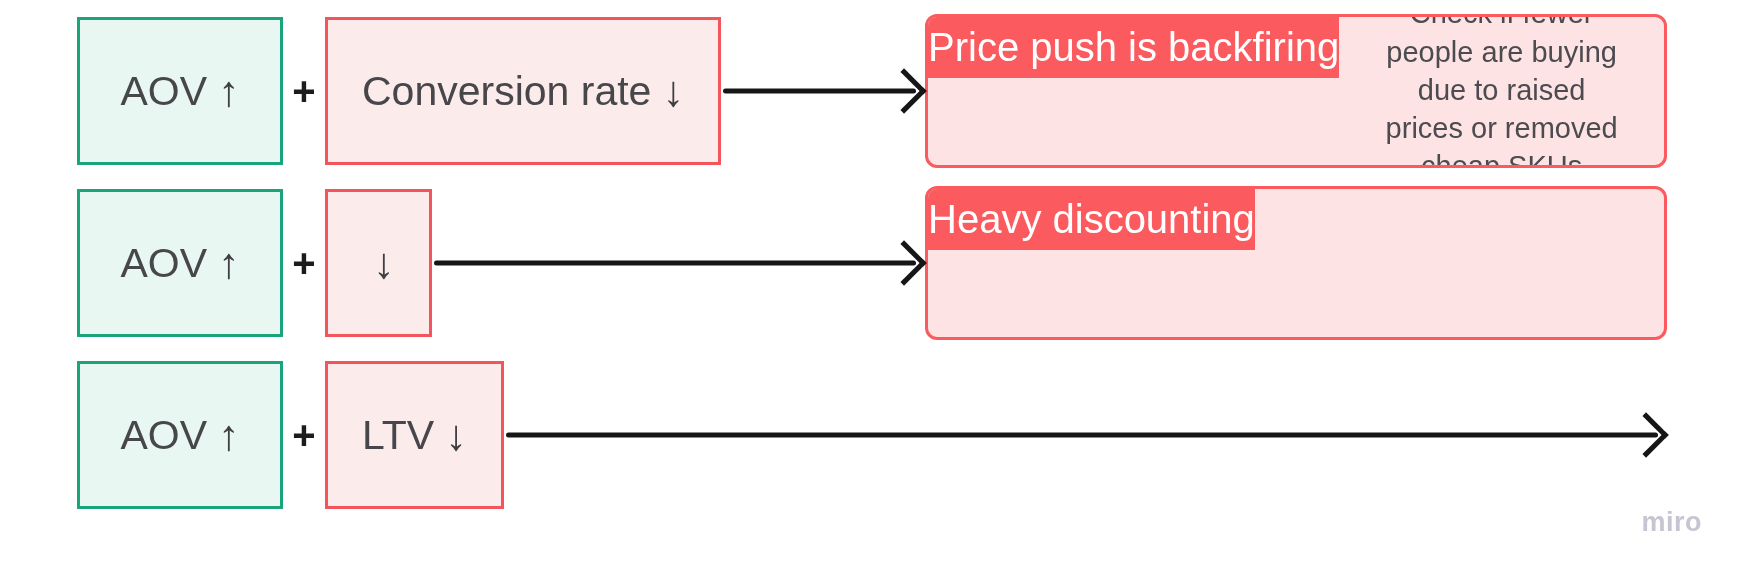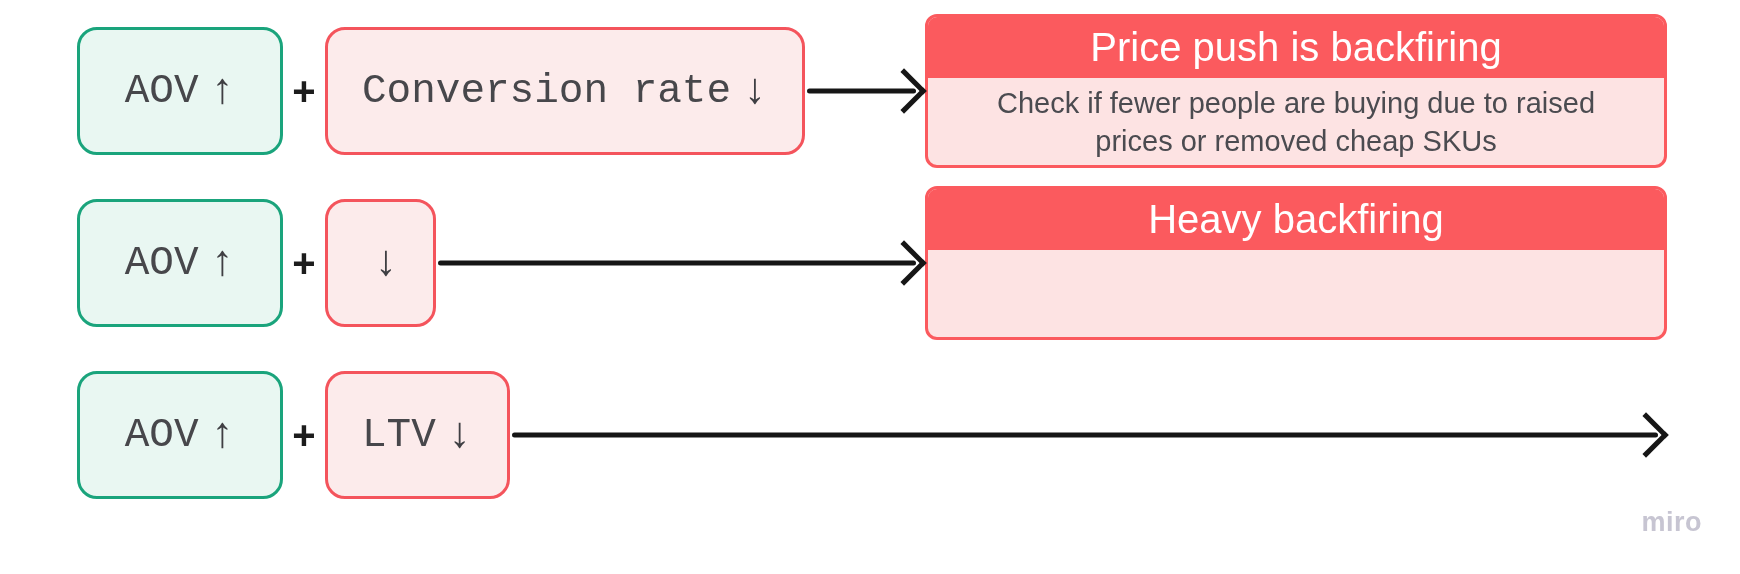--- a/index.html
+++ b/index.html
@@ -20,30 +20,29 @@
   .flow-row {
     display: flex;
     align-items: stretch;
     height: 154px;
     margin-bottom: 18px;
     width: 1590px;
   }
   
   .metric-box {
     box-sizing: border-box;
-    height: 128px;
+    height: 148px;
     align-self: center;
     display: flex;
     align-items: center;
     justify-content: center;
-    border-radius: 20px;
+    border-radius: 0;
     font-size: 41px;
     color: #47474b;
     white-space: nowrap;
-    font-family: Liberation Mono, monospace;
   }
   .metric-box.green {
     width: 206px;
     flex: none;
     border: 3px solid #1aa47c;
     background: #e9f7f2;
   }
   .metric-box.pink {
     flex: none;
     border: 3px solid #f4545c;
@@ -94,21 +93,21 @@
   }
   
   .insight-card {
     flex: none;
     width: 742px;
     box-sizing: border-box;
     border: 3px solid #fb5a5e;
     border-radius: 12px;
     overflow: hidden;
     display: flex;
-    flex-direction: column;
+    flex-direction: row;
     background: #fde3e3;
   }
   .card-header {
     flex: none;
     height: 61px;
     background: #fb5a5e;
     color: #ffffff;
     display: flex;
     align-items: center;
     justify-content: center;
@@ -171,21 +170,21 @@
     </div>
     <div class="plus-op">+</div>
     <div class="metric-box pink">
         <span class="dir-arrow">↓</span>
     </div>
     <div class="connector">
       <div class="shaft"></div>
       <div class="head"></div>
     </div>
     <div class="insight-card">
-      <div class="card-header">Heavy backfiring</div>
+      <div class="card-header">Heavy discounting</div>
     </div>
   </div>
 
   <div class="flow-row">
     <div class="metric-box green">
       <span>AOV</span>
         <span class="dir-arrow">↑</span>
     </div>
     <div class="plus-op">+</div>
     <div class="metric-box pink">

